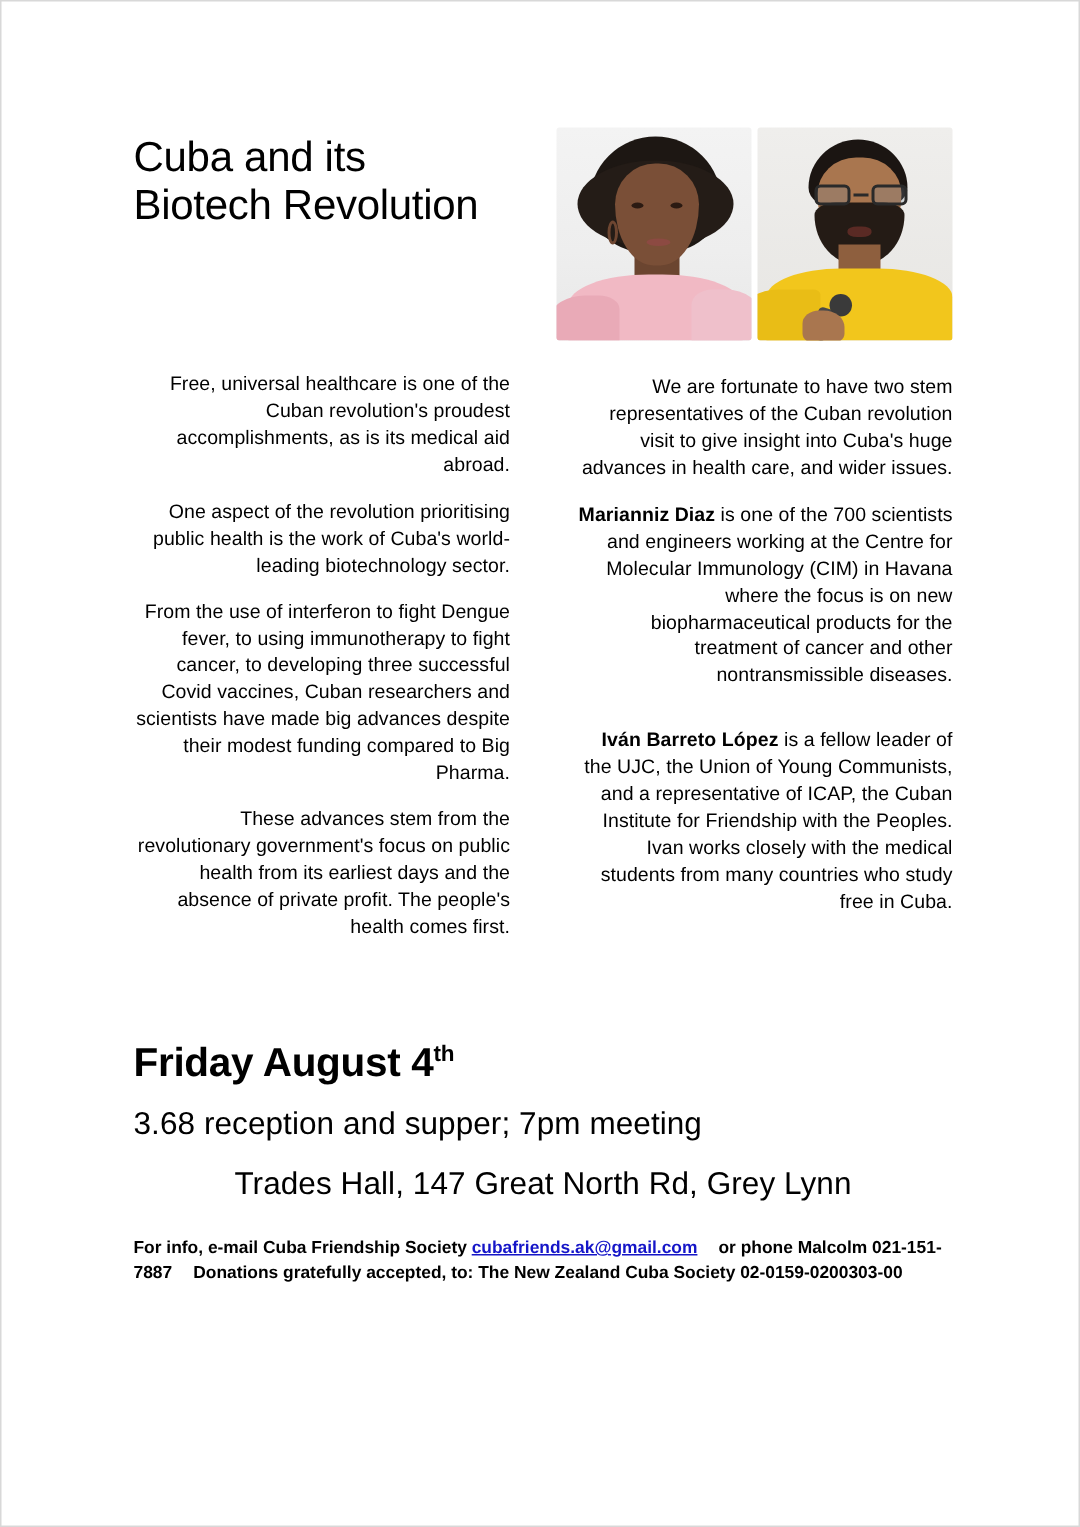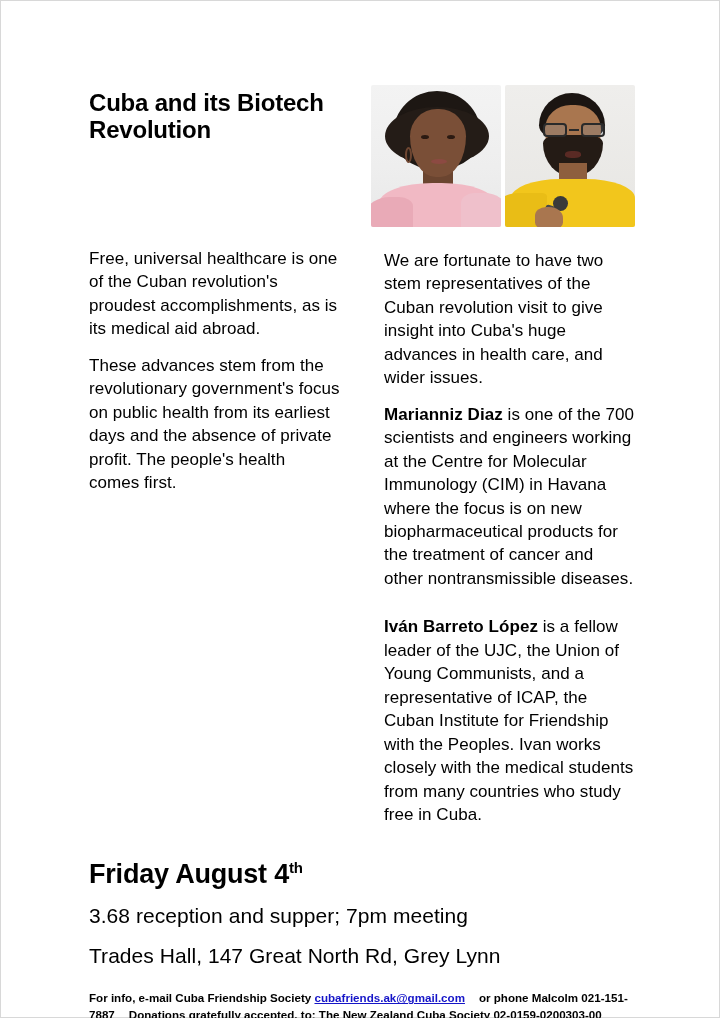--- a/index.html
+++ b/index.html
@@ -40,22 +40,22 @@
     margin: 0 0 10px 0;
     width: 540px;
   }
 
   
   .hero {
     position: relative;
     min-height: 148px;
   }
   .title {
-    font-size: 24px;
-    font-weight: bold;
+    font-size: 28px;
+    font-weight: normal;
     line-height: 1.13;
     letter-spacing: -0.2px;
     margin: 0;
     width: 250px;
     padding-top: 4px;
   }
   .photos {
     position: absolute;
     right: 0;
     top: 0;
@@ -187,31 +187,32 @@
   .cols {
     display: flex;
     gap: 44px;
     margin-top: 14px;
   }
   .col {
     width: 251px;
   }
   .col.right { width: 251px; padding-top: 2px; }
   .col p {
-    font-size: 17px;
+    font-size: 13px;
     line-height: 1.38;
     margin: 0 0 13px 0;
     letter-spacing: 0.05px;
+    text-align: right;
   }
   .col p b { font-weight: bold; }
   .spacer-p { height: 12px; }
 
   
   .event {
-    margin-top: 20px;
+    margin-top: 53px;
   }
   .event .when {
     font-size: 27px;
     font-weight: bold;
     margin: 0 0 14px 0;
     letter-spacing: -0.2px;
   }
   .event .when sup {
     font-size: 15px;
     font-weight: bold;
@@ -219,20 +220,21 @@
   }
   .event .sched {
     font-size: 21px;
     margin: 0 0 16px 0;
     letter-spacing: 0.05px;
   }
   .event .venue {
     font-size: 21px;
     margin: 0 0 22px 0;
     letter-spacing: 0.05px;
+    text-align: center;
   }
 
   
   .footer {
     font-size: 11.6px;
     line-height: 1.45;
     width: 546px;
     font-weight: 600;
   }
   .footer a {
@@ -283,20 +285,22 @@
           <div class="mic"></div>
           <div class="hand"></div>
         </div>
       </div>
     </div>
 
     <div class="cols">
 
       <div class="col left">
         <p>Free, universal healthcare is one of the Cuban revolution's proudest accomplishments, as is its medical aid abroad.</p>
+        <p>One aspect of the revolution prioritising public health is the work of Cuba's world-leading biotechnology sector.</p>
+        <p>From the use of interferon to fight Dengue fever, to using immunotherapy to fight cancer, to developing three successful Covid vaccines, Cuban researchers and scientists have made big advances despite their modest funding compared to Big Pharma.</p>
         <p>These advances stem from the revolutionary government's focus on public health from its earliest days and the absence of private profit. The people's health comes first.</p>
       </div>
 
       <div class="col right">
         <p><span>We are fortunate to have two stem representatives of the Cuban revolution visit to give insight into Cuba's huge advances in health care, and wider issues.</span></p>
         <p><b>Marianniz Diaz</b><span> is one of the 700 scientists and engineers working at the Centre for Molecular Immunology (CIM) in Havana where the focus is on new biopharmaceutical products for the treatment of cancer and other nontransmissible diseases.</span></p>
         <div class="spacer-p"></div>
         <p><b>Iván Barreto López</b><span> is a fellow leader of the UJC, the Union of Young Communists, and a representative of ICAP, the Cuban Institute for Friendship with the Peoples. Ivan works closely with the medical students from many countries who study free in Cuba.</span></p>
       </div>
 

